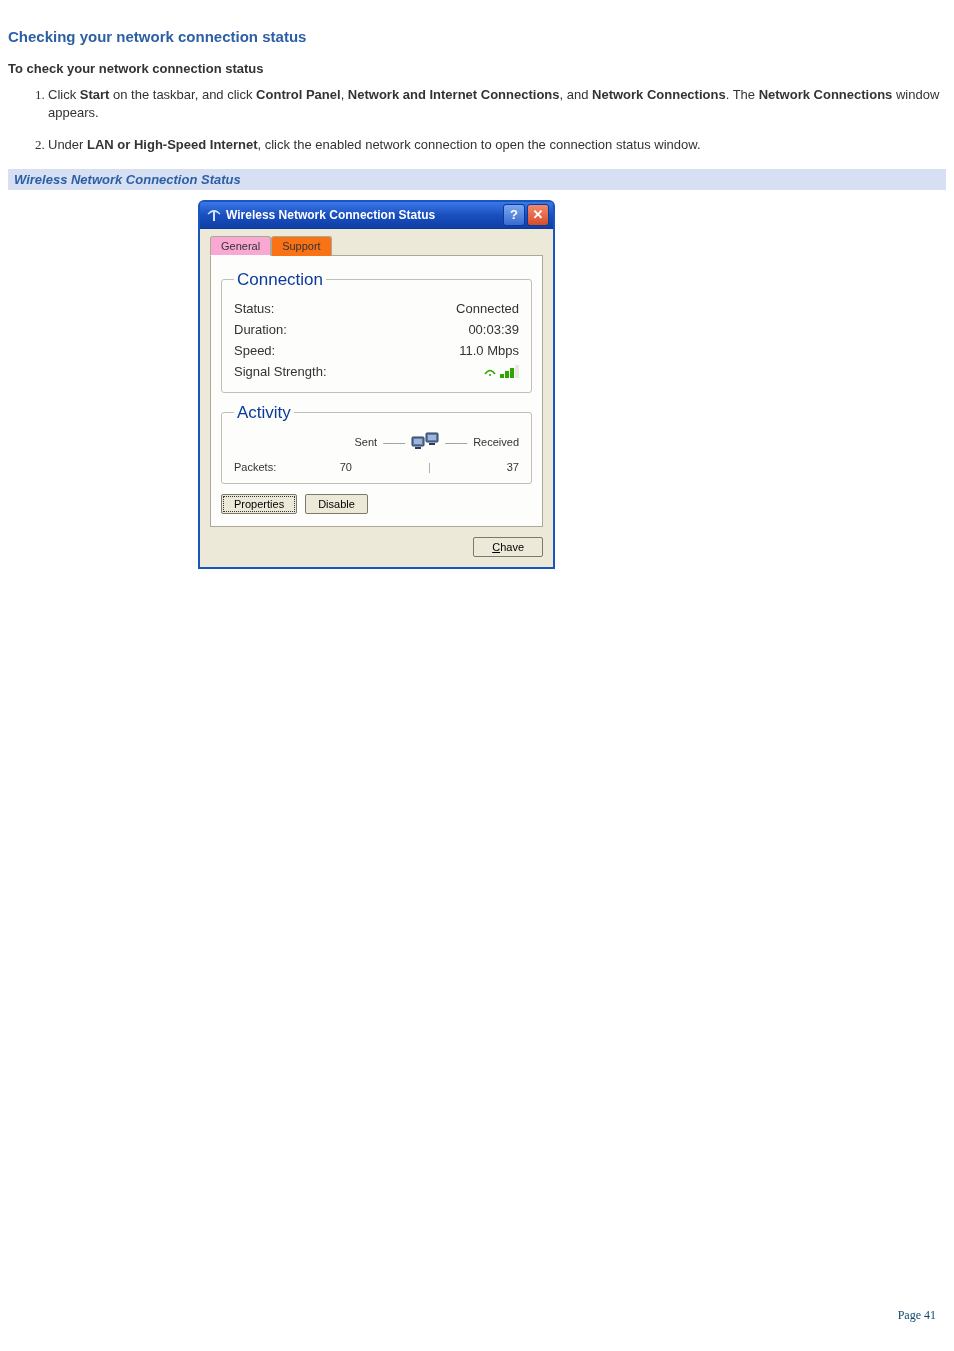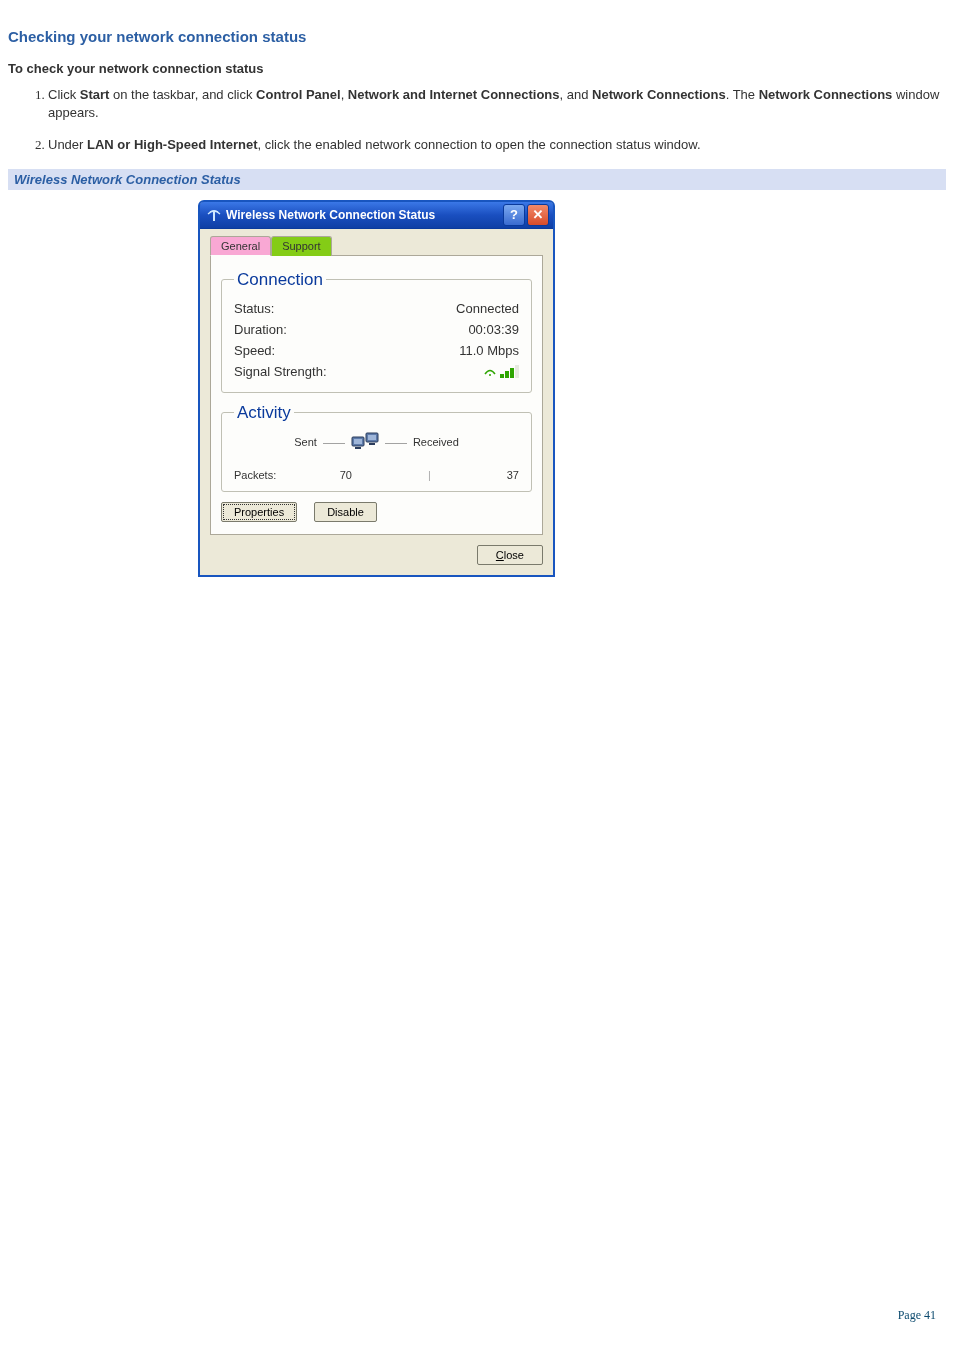--- a/index.html
+++ b/index.html
@@ -107,21 +107,21 @@
     background: #ece9d8;
   }
   .tabs {
     display:flex;
     border-bottom: 1px solid #aca899;
     margin-bottom: 0;
   }
   .tab {
     border: 1px solid #aca899;
     border-bottom: none;
-    background: #84cc16;
+    background: #f97316;
     padding: 3px 10px 3px 10px;
     font-size: 11px;
     margin-right: 0px;
     border-radius: 3px 3px 0 0;
     position: relative;
     top: 1px;
   }
   .tab.active {
     background: #f9a8d4;
     border-bottom: 1px solid #fdfdfb;
@@ -150,34 +150,34 @@
     font-size: 13px;
     color: #333;
     padding: 3px 0;
   }
   .sigbars {
     display:flex; align-items:flex-end; gap:1px;
   }
   .sigbars .bar { width:4px; background:#2ea500; }
   .sigbars .b1{height:4px}.sigbars .b2{height:7px}.sigbars .b3{height:10px}.sigbars .b4{height:13px;background:#e6eadf}
   .activity-head {
-    display:flex; align-items:center; justify-content:center;
+    display:flex; align-items:center; justify-content:flex-end;
     font-size:11px; color:#333; gap:6px;
-    margin-bottom:12px;
+    margin-bottom:4px;
   }
   .activity-head .dash { color:#888; }
   .moni {
     width:28px;height:22px;
   }
   .activity-row {
     display:flex; justify-content:space-between; font-size:11px; padding-top:4px;gap:24px;
   }
   .activity-row .mid { width:28px; text-align:center; color:#aaa;}
   .btnrow {
-    display:flex; gap:17px; margin-top:5px;
+    display:flex; gap:8px; margin-top:5px;
   }
   .xp-btn {
     border:1px solid #7a7a6c;
     background:#ece9d8;
     font-size:11px;
     padding:3px 12px;
     border-radius:2px;
     font-family: Tahoma, Verdana, sans-serif;
   }
   .xp-btn.focus {
@@ -304,20 +304,20 @@
             </div>
           </fieldset>
 
           <div class="btnrow">
             <button class="xp-btn focus">Properties</button>
             <button class="xp-btn">Disable</button>
           </div>
         </div>
 
         <div class="footer-row">
-          <button class="closebtn"><u>C</u><span>lose</span></button>
+          <button class="closebtn"><u>C</u><span>have</span></button>
         </div>
       </div>
     </div>
   </div>
 
   <div class="pagenum">Page 41</div>
 </div>
 
 </body></html>

